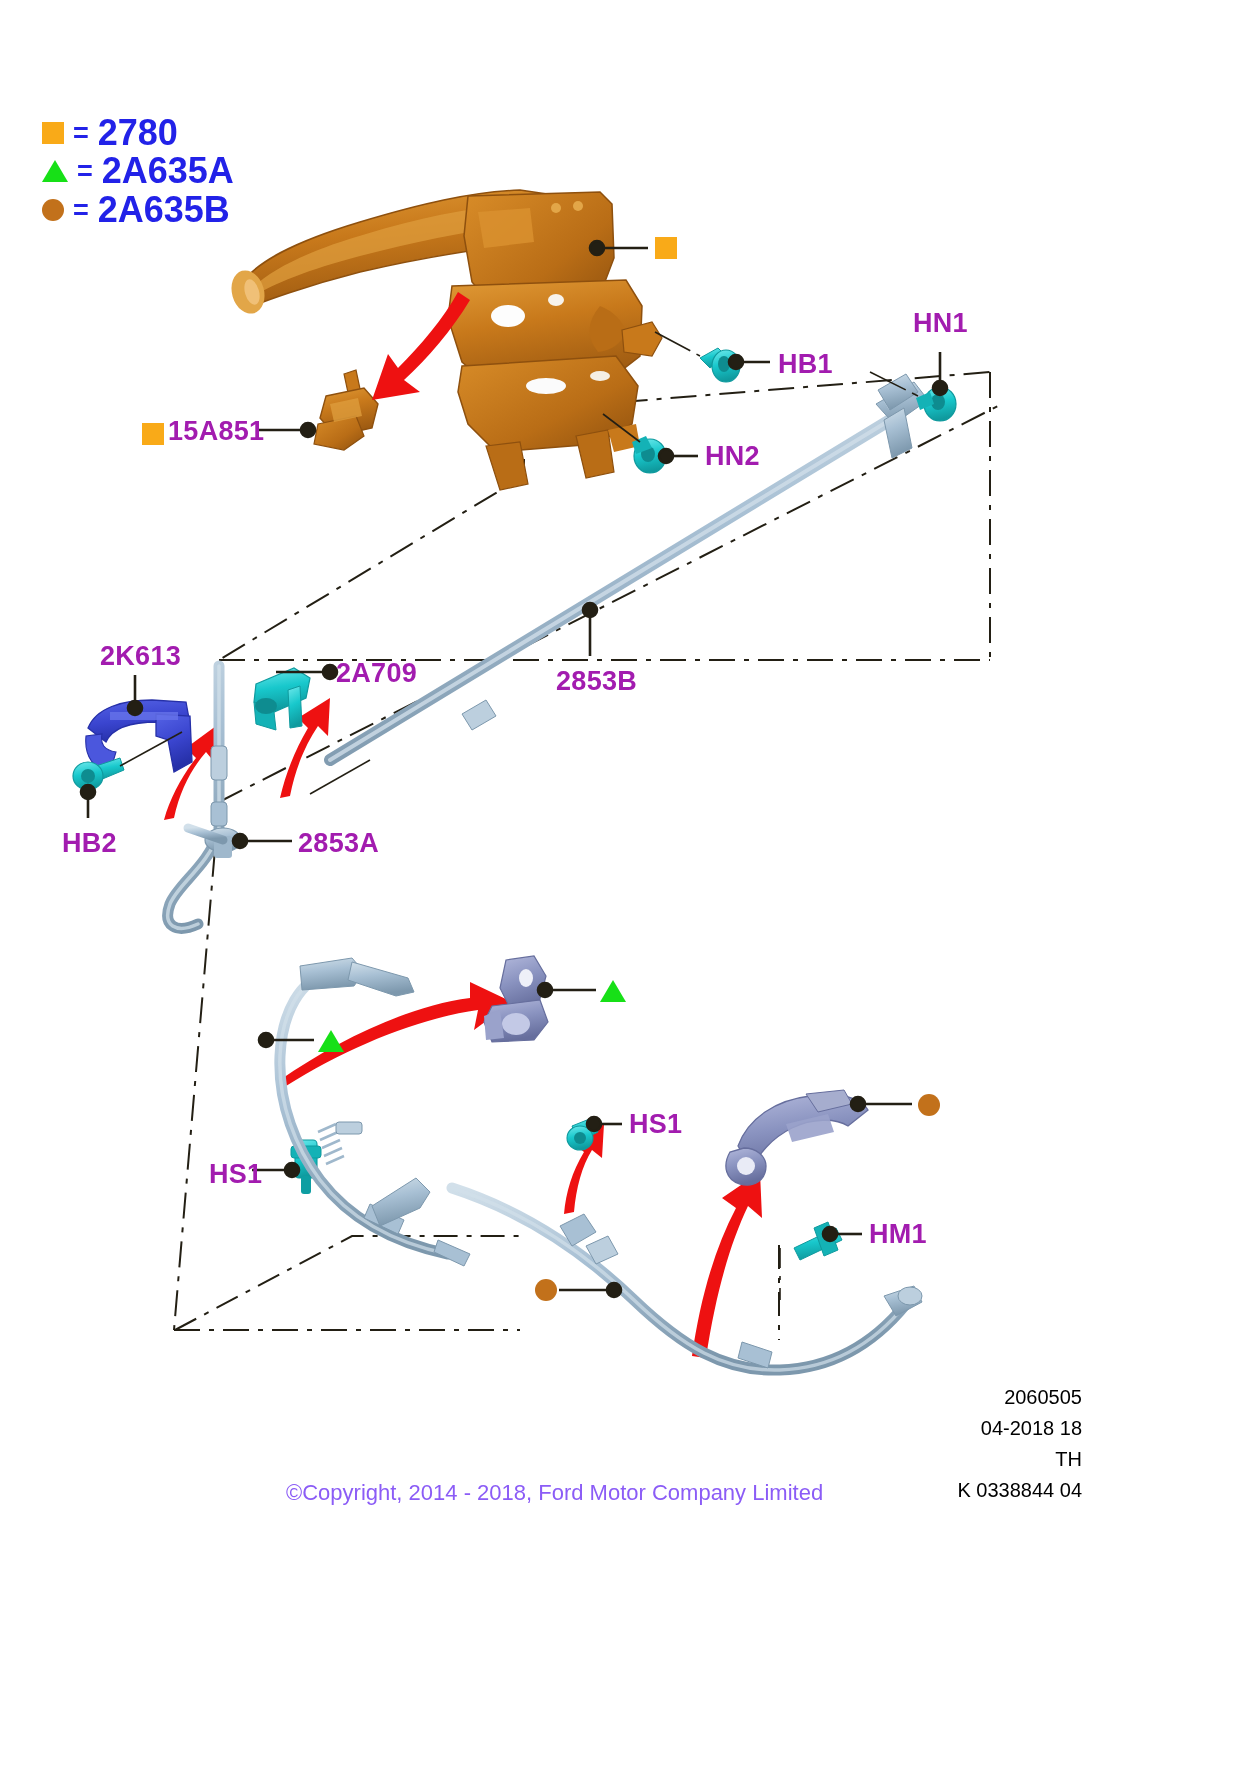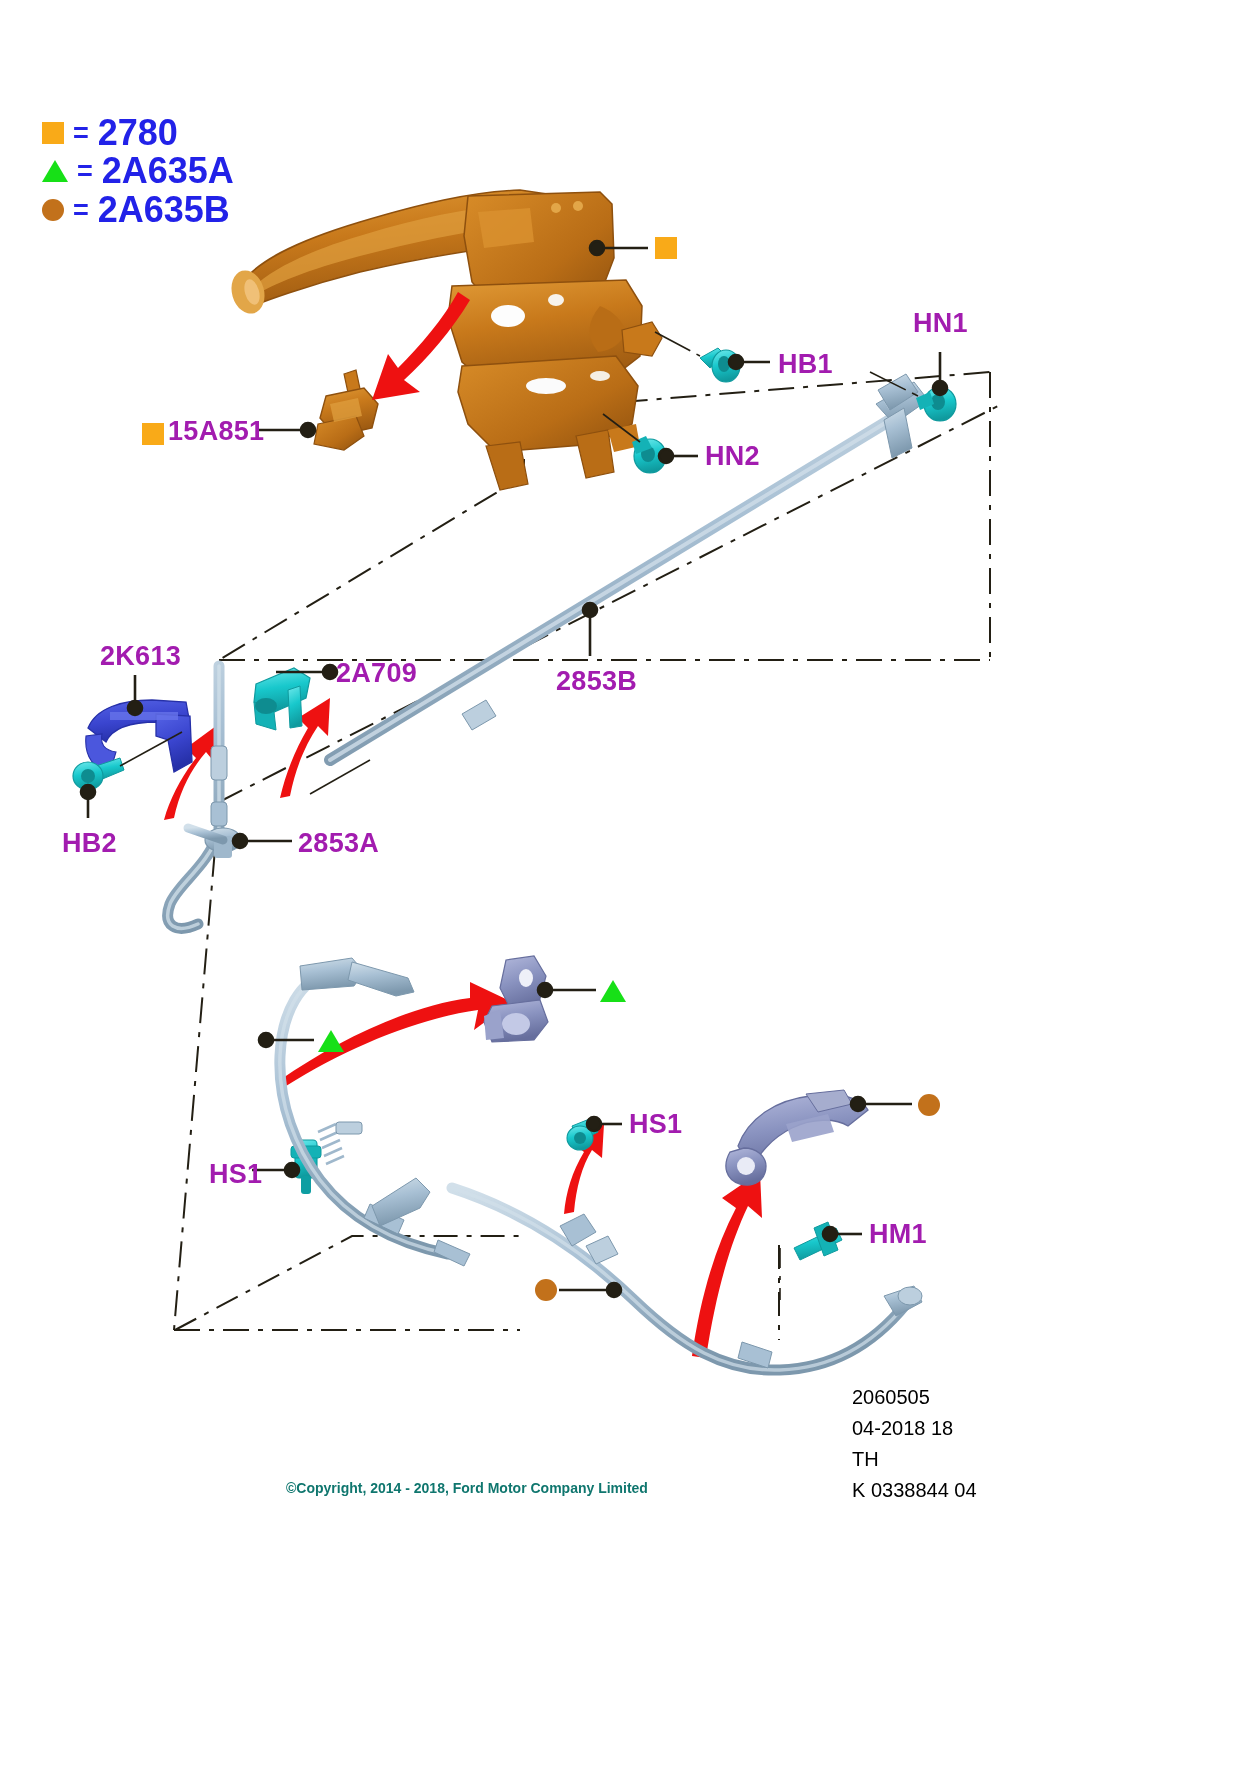--- a/index.html
+++ b/index.html
@@ -26,26 +26,26 @@
   .sq{width:22px;height:22px;background:#f9aa18;display:inline-block;}
   .tri{width:0;height:0;border-left:13px solid transparent;border-right:13px solid transparent;border-bottom:22px solid #17e017;display:inline-block;}
   .cir{width:22px;height:22px;border-radius:50%;background:#c2711b;display:inline-block;}
 
   .marker{position:absolute;}
   .marker.sqm{width:22px;height:22px;background:#f9aa18;}
   .marker.trim{width:0;height:0;border-left:13px solid transparent;border-right:13px solid transparent;border-bottom:22px solid #17e017;}
   .marker.cirm{width:22px;height:22px;border-radius:50%;background:#c2711b;}
 
   .footer{
-    position:absolute;text-align:left;color:#000;
+    position:absolute;text-align:right;color:#000;
     font-size:20px;font-family:"Liberation Sans", sans-serif;line-height:1.55;
   }
   .copyright{
-    position:absolute;color:#0f766e;font-size:14px;
-    font-family:"Liberation Sans", sans-serif;white-space:nowrap;font-weight:bold;
+    position:absolute;color:#8b5cf6;font-size:22px;
+    font-family:"Liberation Sans", sans-serif;white-space:nowrap;
   }
 </style>
 </head>
 <body>
 
 <div id="stage">
 
   <div class="legend-row" style="left:42px;top:112px;">
     <span class="sq"></span>
     <span class="legend-eq">=</span>

